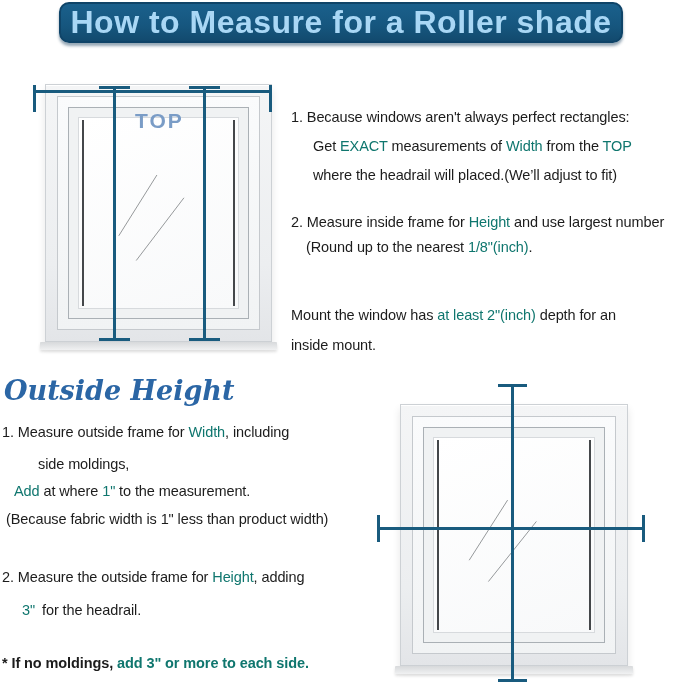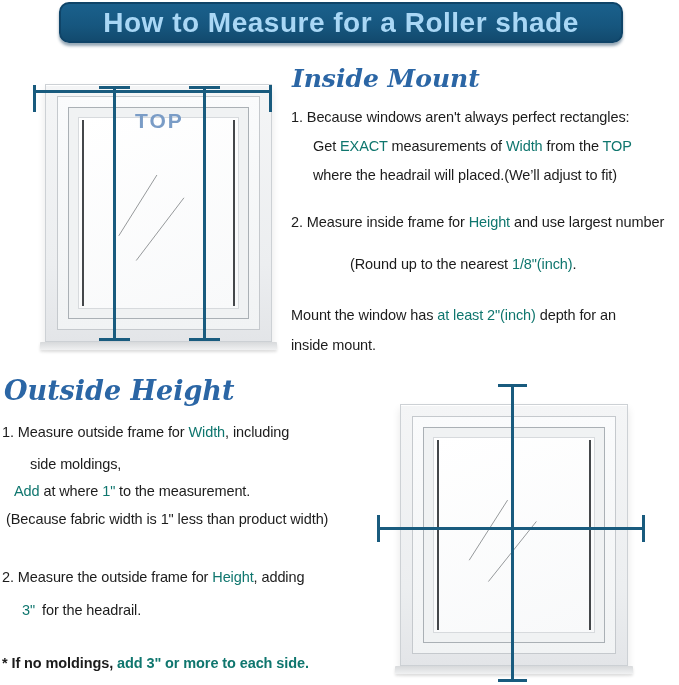--- a/index.html
+++ b/index.html
@@ -9,21 +9,21 @@
   
   .title-bar{
     position:absolute;left:59px;top:2px;width:564px;height:41px;
     background:linear-gradient(180deg,#1a608c 0%,#16567e 60%,#124a6e 100%);
     border:2px solid #0f4468;border-radius:10px;
     box-shadow:0 3px 3px rgba(20,60,90,0.45);
     display:flex;align-items:center;justify-content:center;
     box-sizing:border-box;
   }
   .title-bar span{
-    color:#a9d7f5;font-size:28px;font-weight:bold;letter-spacing:0.5px;
+    color:#a9d7f5;font-size:32px;font-weight:bold;letter-spacing:0.5px;
     font-family:"Liberation Sans",sans-serif;
   }
 
   
   .sect-heading{
     position:absolute;color:#2b66a5;font-family:"DejaVu Serif",serif;
     font-style:italic;font-weight:bold;white-space:nowrap;
   }
 
   
@@ -102,52 +102,51 @@
     <div class="m" style="left:113px;top:87px;width:3px;height:254px;"></div>
     <div class="m" style="left:99px;top:86px;width:31px;height:3px;"></div>
     <div class="m" style="left:99px;top:338px;width:31px;height:3px;"></div>
     <div class="m" style="left:203px;top:87px;width:3px;height:254px;"></div>
     <div class="m" style="left:189px;top:86px;width:31px;height:3px;"></div>
     <div class="m" style="left:189px;top:338px;width:31px;height:3px;"></div>
 
     <span class="top-label" style="left:135px;top:109px;">TOP</span>
   </div>
 
-  <div class="sect-heading" style="left:292px;top:64px;font-size:25px;">Inside Mount</div>
 
   <div class="tl" style="left:291px;top:109px;">
     <span>1. Because windows aren't always perfect rectangles:</span>
   </div>
   <div class="tl" style="left:313px;top:138px;">
     <span>Get </span><span class="p">EXACT</span><span> measurements of </span><span class="p">Width</span><span> from the </span><span class="p">TOP</span>
   </div>
   <div class="tl" style="left:313px;top:167px;">
     <span>where the headrail will placed.(We’ll adjust to fit)</span>
   </div>
 
   <div class="tl" style="left:291px;top:214px;">
     <span>2. Measure inside frame for </span><span class="p">Height</span><span> and use largest number</span>
   </div>
-  <div class="tl" style="left:306px;top:256px;margin-left:44px;">
+  <div class="tl" style="left:306px;top:239px;">
     <span>(Round up to the nearest </span><span class="p">1/8"(inch)</span><span>.</span>
   </div>
 
   <div class="tl" style="left:291px;top:307px;">
     <span>Mount the window has </span><span class="p">at least 2"(inch)</span><span> depth for an</span>
   </div>
   <div class="tl" style="left:291px;top:337px;">
     <span>inside mount.</span>
   </div>
 
   <div class="sect-heading" style="left:4px;top:375px;font-size:27px;">Outside Height</div>
 
   <div class="tl" style="left:2px;top:424px;">
     <span>1. Measure outside frame for </span><span class="p">Width</span><span>, including</span>
   </div>
-  <div class="tl" style="left:30px;top:456px;">
+  <div class="tl" style="left:38px;top:456px;">
     <span>side moldings,</span>
   </div>
   <div class="tl" style="left:14px;top:483px;">
     <span class="p">Add</span><span> at where </span><span class="p">1"</span><span> to the measurement.</span>
   </div>
   <div class="tl" style="left:6px;top:511px;">
     <span>(Because fabric width is 1" less than product width)</span>
   </div>
 
   <div class="tl" style="left:2px;top:569px;">

